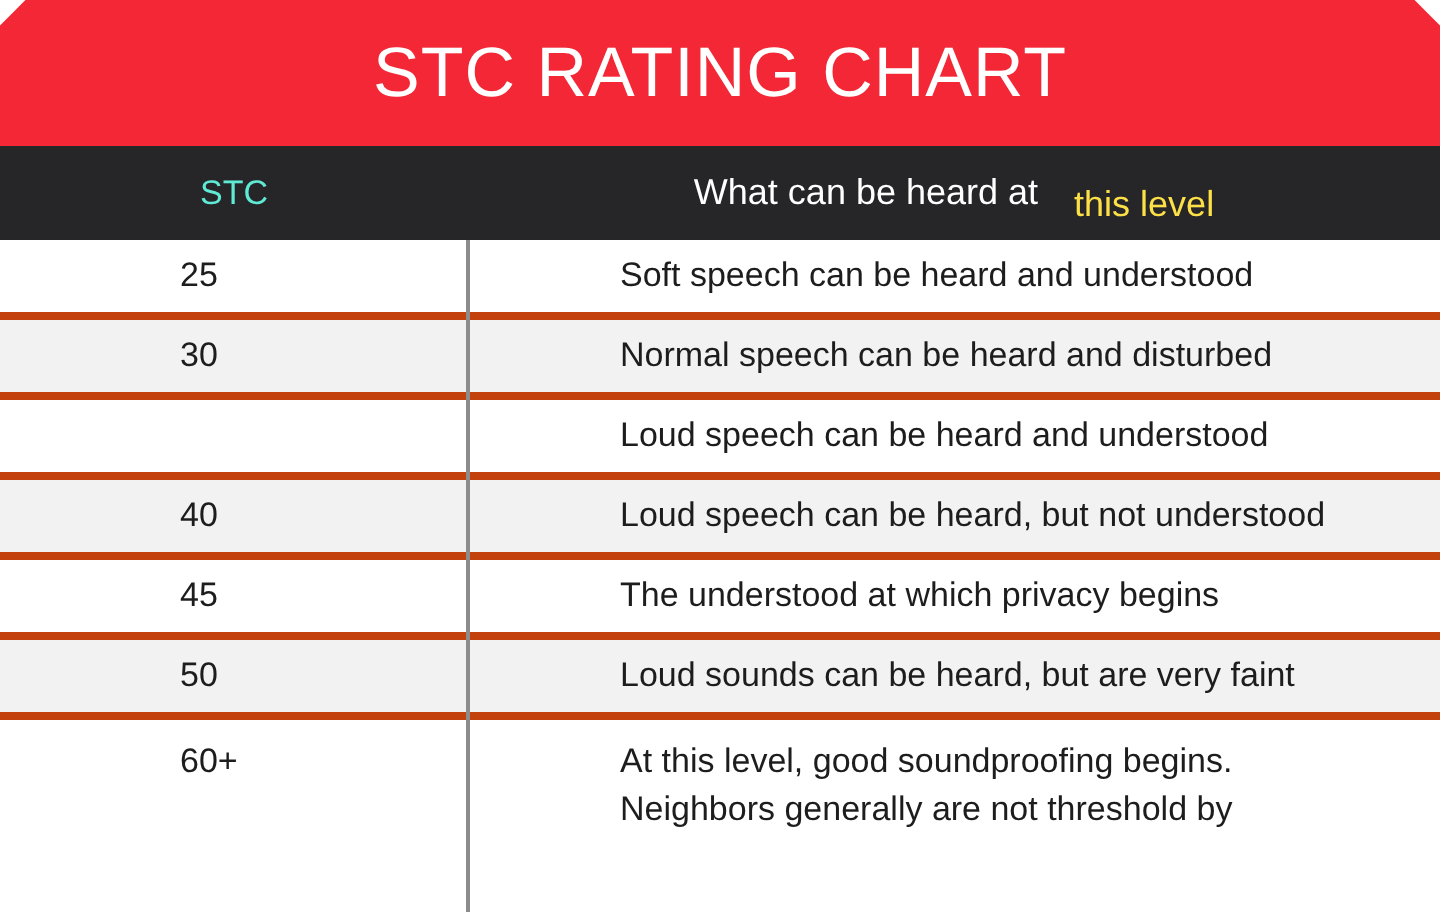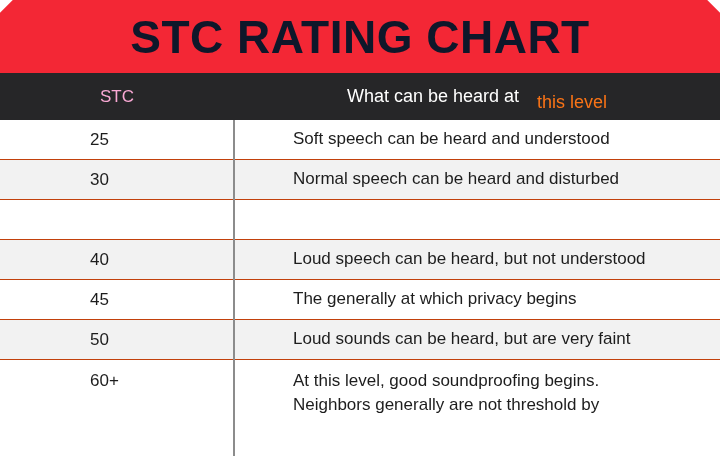--- a/index.html
+++ b/index.html
@@ -25,23 +25,23 @@
     top: 0;
     width: 720px;
     height: 73px;
     background: #f32735;
     display: flex;
     align-items: center;
     justify-content: center;
     box-sizing: border-box;
   }
   .title-banner .title-text {
-    color: #0f172a;
-    font-size: 46px;
-    font-weight: bold;
+    color: #ffffff;
+    font-size: 35px;
+    font-weight: normal;
     letter-spacing: 0.5px;
     line-height: 1;
     text-align: center;
     white-space: nowrap;
   }
   
   .notch {
     position: absolute;
     top: -9px;
     width: 18px;
@@ -64,59 +64,59 @@
   }
   .table-head .head-stc {
     position: absolute;
     left: 0;
     top: 0;
     width: 234px;
     height: 47px;
     display: flex;
     align-items: center;
     justify-content: center;
-    color: #f9a8d4;
+    color: #5eead4;
     font-size: 17px;
     font-weight: normal;
   }
   .table-head .head-desc {
     position: absolute;
     left: 234px;
     top: 0;
     width: 486px;
     height: 47px;
     display: flex;
     align-items: center;
     justify-content: center;
     color: #ffffff;
     font-size: 18px;
     font-weight: normal;
     white-space: nowrap;
     gap: 12px;
   }
   .head-desc .accent {
-    color: #f97316;
+    color: #fde047;
     margin-left: 6px;
     margin-top: 12px;
   }
 
   
   .table-body {
     position: absolute;
     left: 0;
     top: 120px;
     width: 720px;
     height: 336px;
   }
   .row {
     position: relative;
     width: 720px;
     height: 40px;
     box-sizing: border-box;
-    border-bottom: 1px solid #c2410c;
+    border-bottom: 4px solid #c2410c;
     background: #ffffff;
   }
   .row.alt {
     background: #f2f2f2;
     text-decoration: underline;
   }
   .row.last {
     height: 96px;
     border-bottom: none;
   }
@@ -139,24 +139,25 @@
   }
   .cell-desc {
     position: absolute;
     left: 234px;
     top: 0;
     width: 486px;
     height: 100%;
     display: flex;
     align-items: center;
     box-sizing: border-box;
-    padding-left: 59px;
+    padding-left: 76px;
     color: #1d1d1d;
     font-size: 17px;
     line-height: 1.1;
+    text-align: center;
   }
   .row.last .cell-desc {
     align-items: flex-start;
     padding-top: 9px;
     line-height: 1.42;
   }
 
   
   .col-divider {
     position: absolute;
@@ -192,30 +193,31 @@
       <div class="cell-stc">25</div>
       <div class="cell-desc">Soft speech can be heard and understood</div>
     </div>
 
     <div class="row alt">
       <div class="cell-stc">30</div>
       <div class="cell-desc">Normal speech can be heard and disturbed</div>
     </div>
 
     <div class="row">
+      <div class="cell-desc">Loud speech can be heard and understood</div>
     </div>
 
     <div class="row alt">
       <div class="cell-stc">40</div>
       <div class="cell-desc">Loud speech can be heard, but not understood</div>
     </div>
 
     <div class="row">
       <div class="cell-stc">45</div>
-      <div class="cell-desc">The generally at which privacy begins</div>
+      <div class="cell-desc">The understood at which privacy begins</div>
     </div>
 
     <div class="row alt">
       <div class="cell-stc">50</div>
       <div class="cell-desc">Loud sounds can be heard, but are very faint</div>
     </div>
 
     <div class="row last">
       <div class="cell-stc">60+</div>
       <div class="cell-desc">

